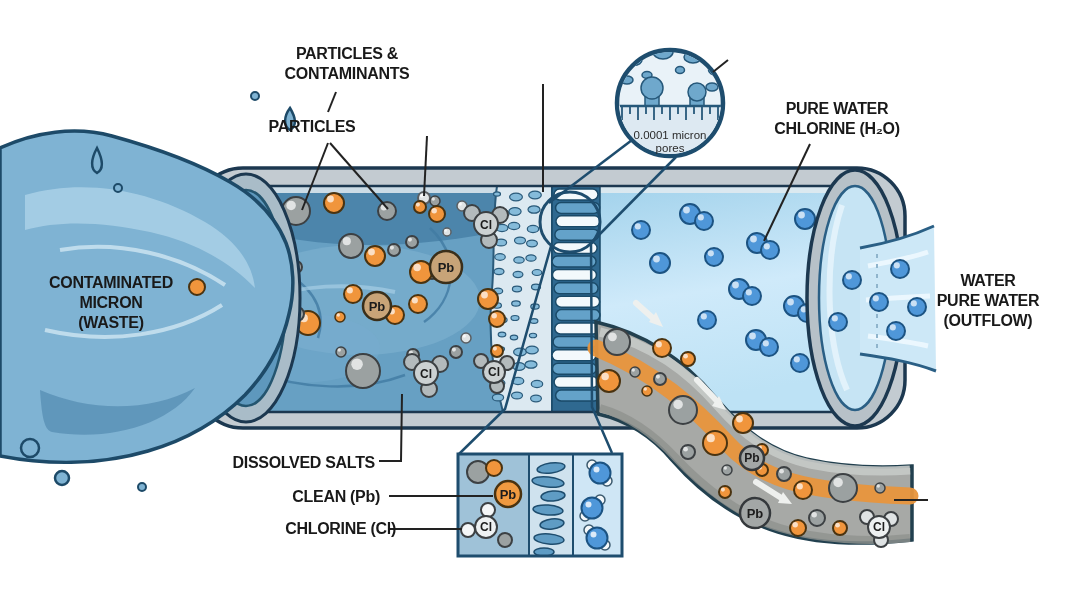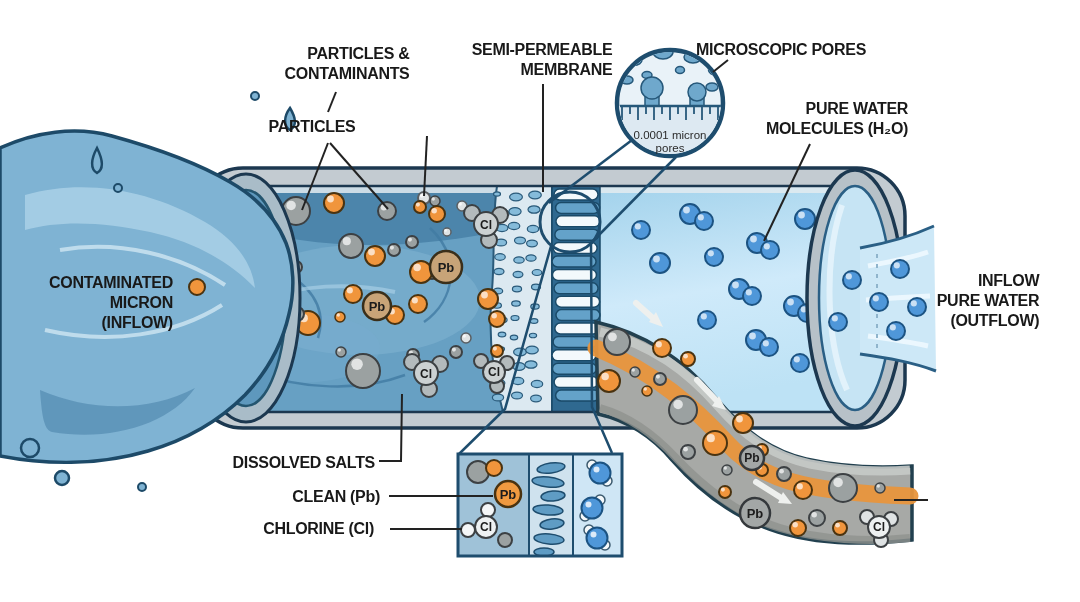--- a/index.html
+++ b/index.html
@@ -1,20 +1,20 @@
 <!DOCTYPE html>
 <html><head>
 <meta charset="utf-8">
 <style>
   html,body{margin:0;padding:0;background:#fff}
   .stage{position:relative;width:1080px;height:602px;background:#ffffff;overflow:hidden;
          font-family:"Liberation Sans","DejaVu Sans",sans-serif}
   .stage svg{position:absolute;left:0;top:0}
   .lbl{position:absolute;font:700 16px/1.24 "Liberation Sans","DejaVu Sans",sans-serif;
-       color:#191919;letter-spacing:-0.3px;text-align:right;white-space:nowrap}
+       color:#191919;letter-spacing:-0.3px;text-align:center;white-space:nowrap}
   .lbl.center{transform:translateX(-50%)}
   .lbl.right{text-align:left}
   .sym{font:700 13px "Liberation Sans","DejaVu Sans",sans-serif;fill:#1c1c1c}
   .symsm{font:700 12px "Liberation Sans","DejaVu Sans",sans-serif;fill:#1c1c1c}
   .cap{font:400 11.5px "Liberation Sans","DejaVu Sans",sans-serif;fill:#2b2b2b}
 </style>
 </head>
 <body>
 
 <div class="stage">
@@ -502,43 +502,38 @@
   </g>
 </svg>
 
 <div class="lbl center" style="left:347px;top:44px">
   <div>PARTICLES &amp;</div>
   <div>CONTAMINANTS</div>
 </div>
 <div class="lbl center" style="left:312px;top:117px">
   <div>PARTICLES</div>
 </div>
-<div class="lbl center" style="left:542px;top:40px">
-  <div>SEMI-PERMEABLE</div>
-  <div>MEMBRANE</div>
-</div>
 <div class="lbl center" style="left:781px;top:40px">
-  <div>MICROSCOPIC PORES</div>
 </div>
 <div class="lbl center" style="left:837px;top:99px">
   <div>PURE WATER</div>
-  <div>MOLECULES (H₂O)</div>
+  <div>CHLORINE (H₂O)</div>
 </div>
 <div class="lbl center" style="left:111px;top:273px">
   <div>CONTAMINATED</div>
   <div>MICRON</div>
-  <div>(INFLOW)</div>
+  <div>(WASTE)</div>
 </div>
 <div class="lbl center" style="left:988px;top:271px">
-  <div>INFLOW</div>
+  <div>WATER</div>
   <div>PURE WATER</div>
   <div>(OUTFLOW)</div>
 </div>
 <div class="lbl right" style="right:705px;top:453px">
   <div>DISSOLVED SALTS</div>
 </div>
 <div class="lbl right" style="right:700px;top:487px">
   <div>CLEAN (Pb)</div>
 </div>
-<div class="lbl right" style="right:706px;top:519px">
+<div class="lbl right" style="right:684px;top:519px">
   <div>CHLORINE (Cl)</div>
 </div>
 </div>
 
 </body></html>

